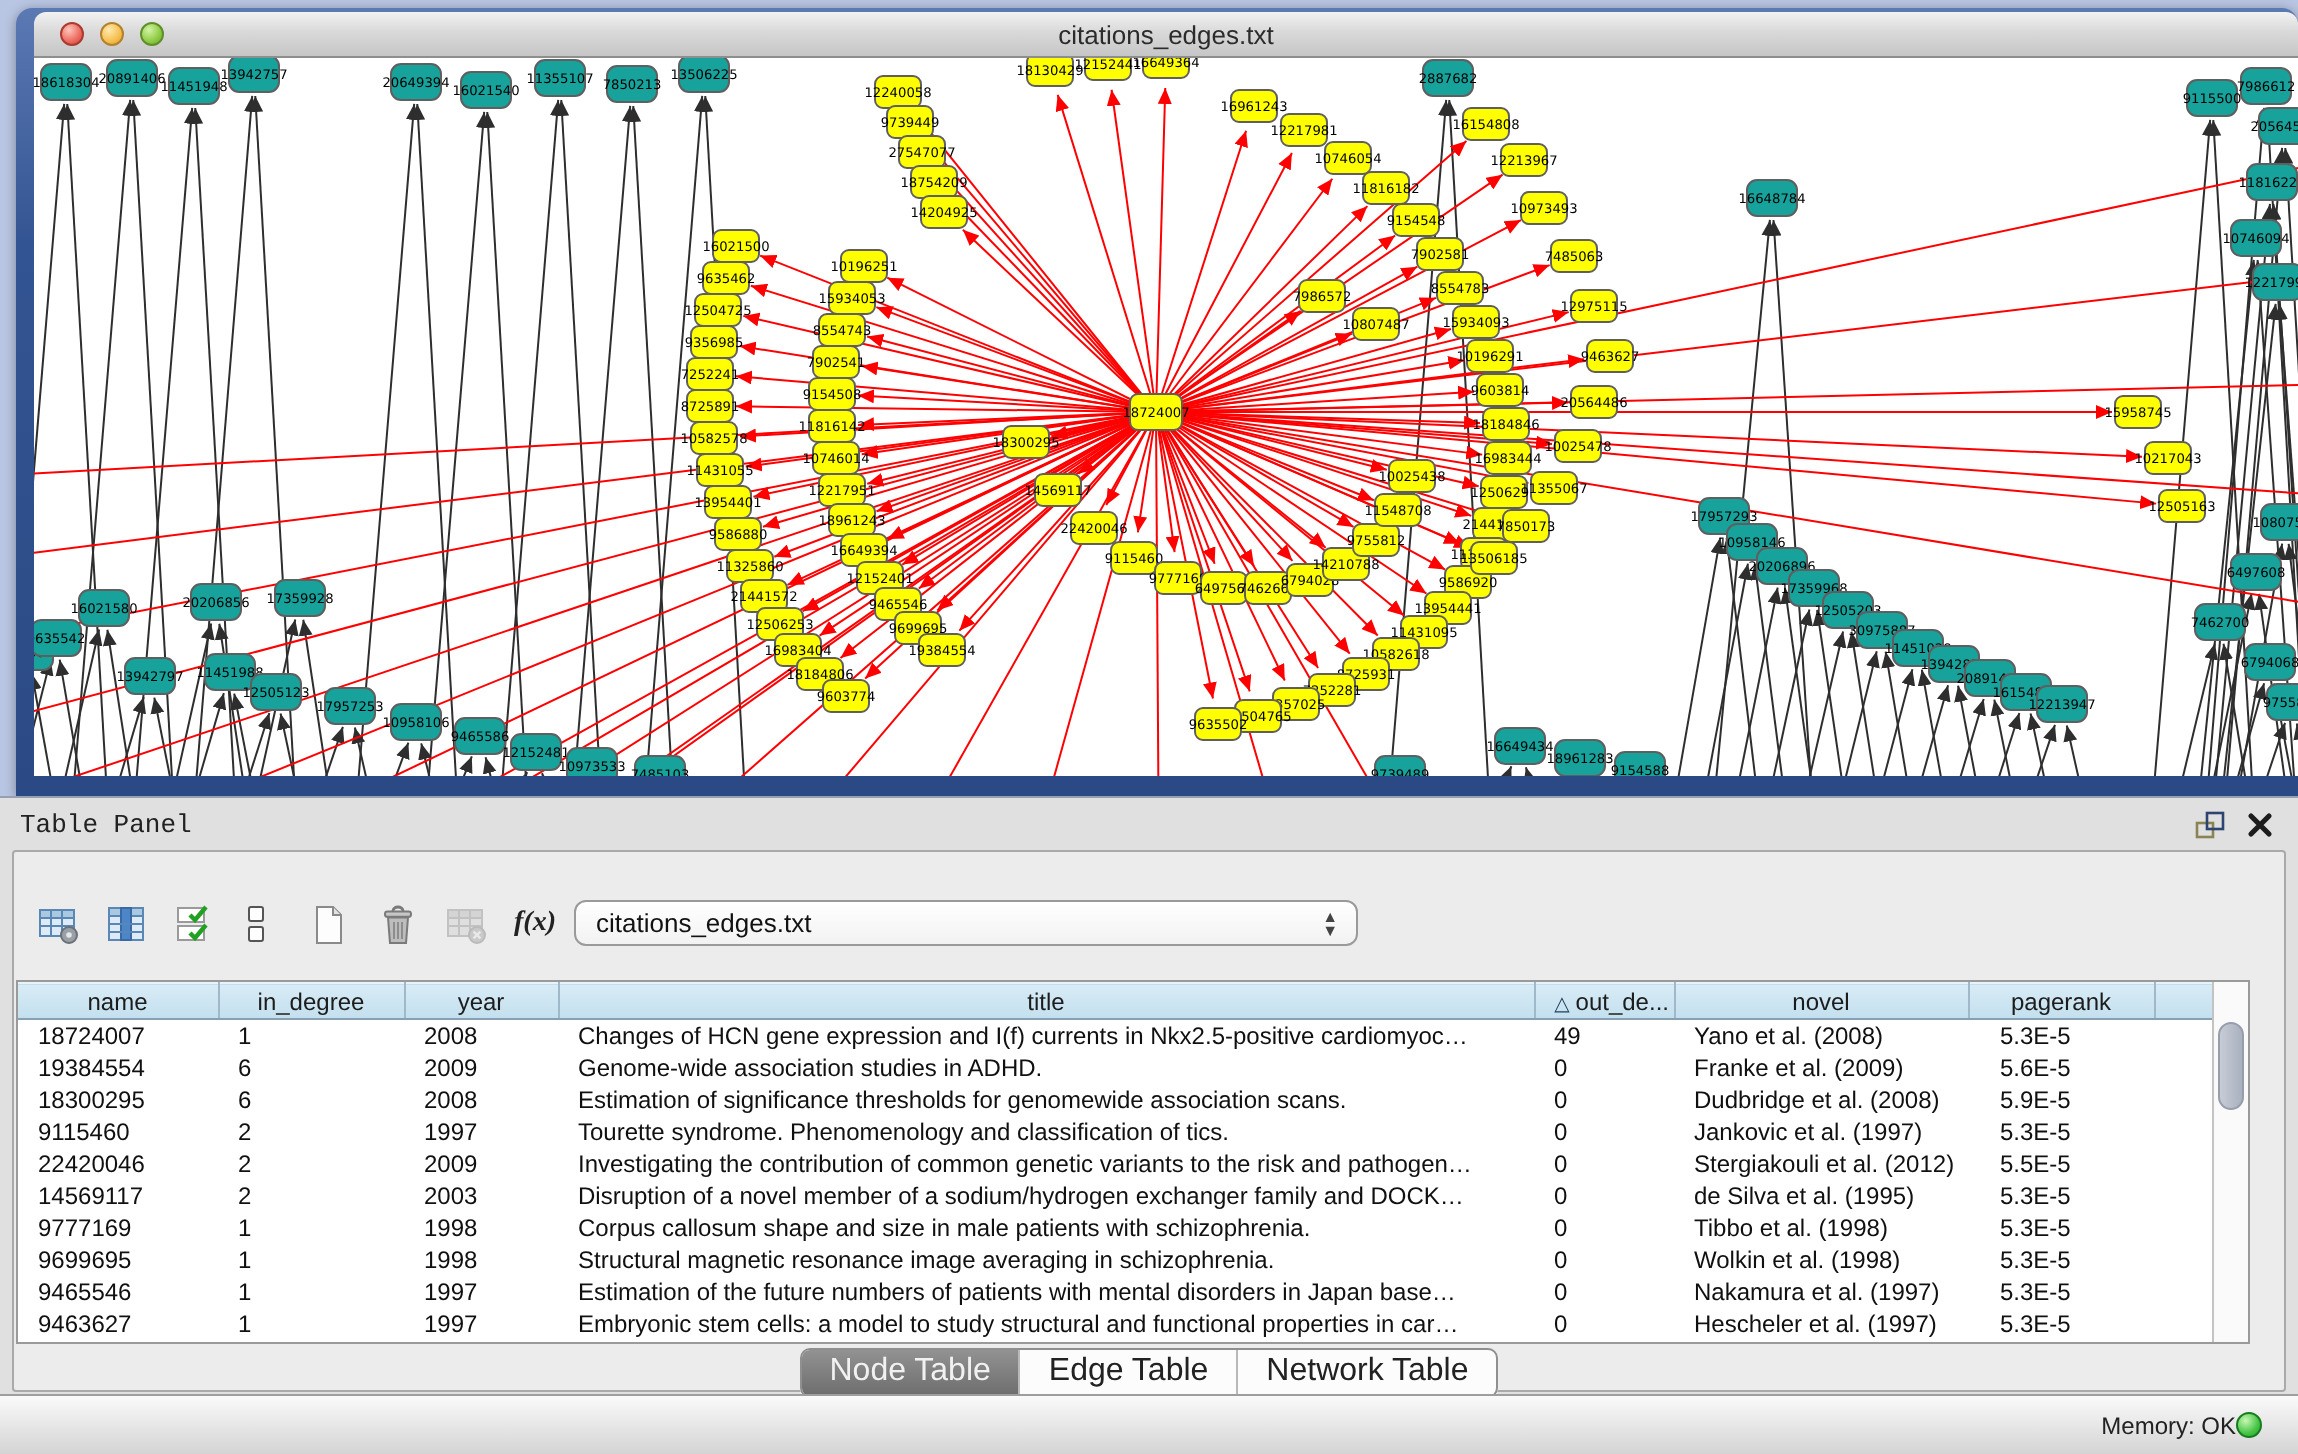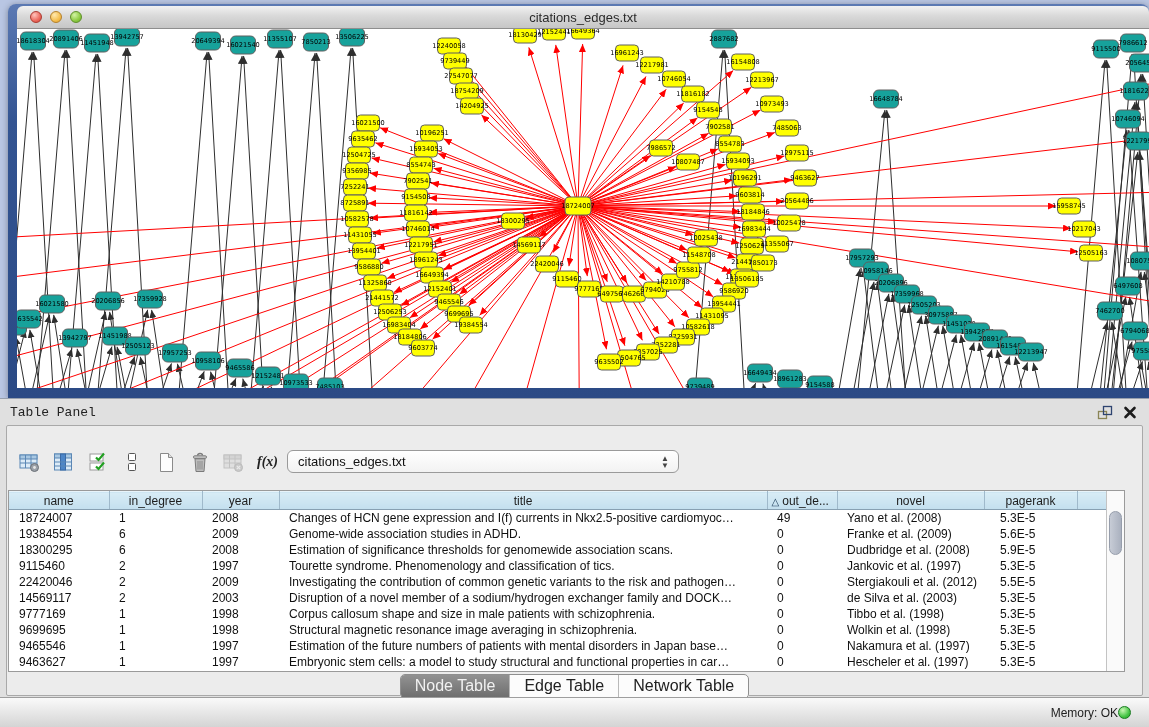--- a/index.html
+++ b/index.html
@@ -39,21 +39,21 @@
   }
   .tp-header{height:26px;position:relative;font-family:Liberation Mono, monospace;}
   .tp-title{position:absolute;left:10px;top:6px;font-size:13px;color:#222;}
   .tp-float{position:absolute;right:36px;top:6px;width:16px;height:15px;cursor:pointer;}
   .tp-close{position:absolute;right:12px;top:5px;width:14px;height:16px;cursor:pointer;}
   .tp-inner{
     position:absolute;left:6px;top:26px;width:1137px;height:271px;box-sizing:border-box;
     background:#ececec;border:1px solid #a9a9a9;border-radius:2px;
   }
   .toolbar{position:absolute;left:12px;top:22px;height:28px;display:flex;align-items:center;gap:13px;}
-  .tb-icon{width:21px;height:21px;display:flex;align-items:center;justify-content:center;cursor:pointer;}
+  .tb-icon{width:21px;height:21px;display:flex;align-items:center;justify-content:flex-start;cursor:pointer;}
   .tb-icon.disabled{opacity:.5;cursor:default;}
   .fx-label{font:italic 700 14px "Liberation Serif", serif;color:#222;}
   .combo{
     position:absolute;left:280px;top:24px;width:392px;height:23px;box-sizing:border-box;
     background:linear-gradient(180deg,#ffffff,#f2f2f2);
     border:1px solid #9a9a9a;border-radius:6px;
     display:flex;align-items:center;padding:0 22px 0 10px;cursor:pointer;
     box-shadow:inset 0 1px 0 #fff;
   }
   .combo-text{font-size:13px;color:#111;flex:1;white-space:nowrap;overflow:hidden;}
@@ -63,21 +63,21 @@
     position:absolute;left:1px;top:64px;width:1117px;height:182px;box-sizing:border-box;
     background:#fff;border:1px solid #9a9a9a;overflow:hidden;
   }
   table.data{border-collapse:collapse;table-layout:fixed;width:1098px;font-size:12px;}
   table.data th{
     background:linear-gradient(180deg,#d8ecf6,#c3dfee);
     border-right:1px solid #9fb9cb;border-bottom:1px solid #87a0b2;border-top:1px solid #e8f4fa;
     height:17px;font-weight:400;text-align:center;color:#1c1c1c;
     overflow:hidden;white-space:nowrap;padding:0 2px;
   }
-  table.data th.sorted{text-align:left;padding-left:4px;}
+  table.data th.sorted{text-align:right;padding-left:4px;}
   table.data th .sort-glyph{font-size:10px;color:#23435f;margin-right:3px;}
   table.data td{
     height:16px;padding:0 0 0 10px;white-space:nowrap;overflow:hidden;color:#101010;
   }
   table.data td.pad-lg{padding-left:16px;}
   .vscroll{
     position:absolute;right:0;top:0;bottom:0;width:17px;
     background:#fafafa;border-left:1px solid #c3c3c3;
   }
   .vscroll .thumb{
@@ -1081,21 +1081,21 @@
               <td>Stergiakouli et al. (2012)</td>
               <td class="pad-lg">5.5E-5</td>
               <td></td>
             </tr>
             <tr>
               <td>14569117</td>
               <td>2</td>
               <td>2003</td>
               <td>Disruption of a novel member of a sodium/hydrogen exchanger family and DOCK…</td>
               <td>0</td>
-              <td>de Silva et al. (2003)</td>
+              <td>de Silva et al. (1995)</td>
               <td class="pad-lg">5.3E-5</td>
               <td></td>
             </tr>
             <tr>
               <td>9777169</td>
               <td>1</td>
               <td>1998</td>
               <td>Corpus callosum shape and size in male patients with schizophrenia.</td>
               <td>0</td>
               <td>Tibbo et al. (1998)</td>

